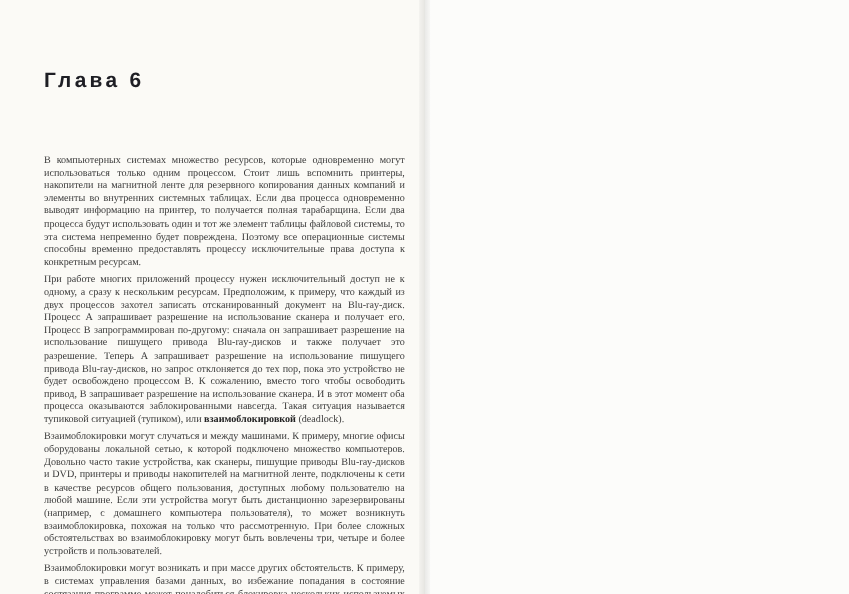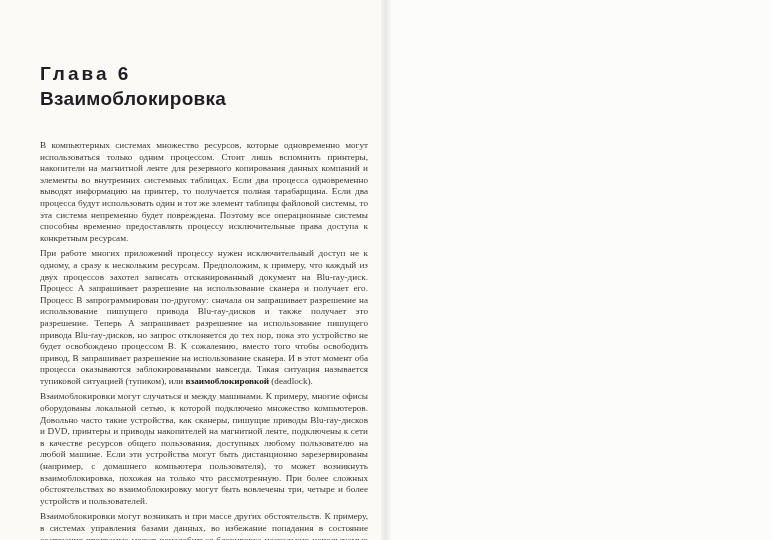--- a/index.html
+++ b/index.html
@@ -22,21 +22,20 @@
 
     .left-col { position: absolute; left: 40px; top: 140px; width: 328px; }
   </style>
 </head>
 <body>
 
 <div class="spread">
   <div class="page page-left">
     <div class="chapter-head">
       <div class="chapter-label">Глава 6</div>
-      <div class="chapter-title">Взаимоблокировка</div>
     </div>
     <div class="left-col body-text">
       <p>В компьютерных системах множество ресурсов, которые одновременно могут использоваться только одним процессом. Стоит лишь вспомнить принтеры, накопители на магнитной ленте для резервного копирования данных компаний и элементы во внутренних системных таблицах. Если два процесса одновременно выводят информацию на принтер, то получается полная тарабарщина. Если два процесса будут использовать один и тот же элемент таблицы файловой системы, то эта система непременно будет повреждена. Поэтому все операционные системы способны временно предоставлять процессу исключительные права доступа к конкретным ресурсам.</p>
       <p><span>При работе многих приложений процессу нужен исключительный доступ не к одному, а сразу к нескольким ресурсам. Предположим, к примеру, что каждый из двух процессов захотел записать отсканированный документ на Blu-ray-диск. Процесс A запрашивает разрешение на использование сканера и получает его. Процесс B запрограммирован по-другому: сначала он запрашивает разрешение на использование пишущего привода Blu-ray-дисков и также получает это разрешение. Теперь A запрашивает разрешение на использование пишущего привода Blu-ray-дисков, но запрос отклоняется до тех пор, пока это устройство не будет освобождено процессом B. К сожалению, вместо того чтобы освободить привод, B запрашивает разрешение на использование сканера. И в этот момент оба процесса оказываются заблокированными навсегда. Такая ситуация называется тупиковой ситуацией (тупиком), или</span> <b>взаимоблокировкой</b><span> (deadlock).</span></p>
       <p>Взаимоблокировки могут случаться и между машинами. К примеру, многие офисы оборудованы локальной сетью, к которой подключено множество компьютеров. Довольно часто такие устройства, как сканеры, пишущие приводы Blu-ray-дисков и DVD, принтеры и приводы накопителей на магнитной ленте, подключены к сети в качестве ресурсов общего пользования, доступных любому пользователю на любой машине. Если эти устройства могут быть дистанционно зарезервированы (например, с домашнего компьютера пользователя), то может возникнуть взаимоблокировка, похожая на только что рассмотренную. При более сложных обстоятельствах во взаимоблокировку могут быть вовлечены три, четыре и более устройств и пользователей.</p>
       <p>Взаимоблокировки могут возникать и при массе других обстоятельств. К примеру, в системах управления базами данных, во избежание попадания в состояние состязания программе может понадобиться блокировка нескольких используемых ею записей. Если процесс A блокирует запись R1, а процесс B блокирует запись R2, а затем каждый процесс пытается заблокировать запись другого процесса, то получается та же взаимоблокировка. Таким образом, взаимоблокировки могут появляться при работе как с аппаратными, так и с программными ресурсами.</p>
 
     </div>
   </div>
 

